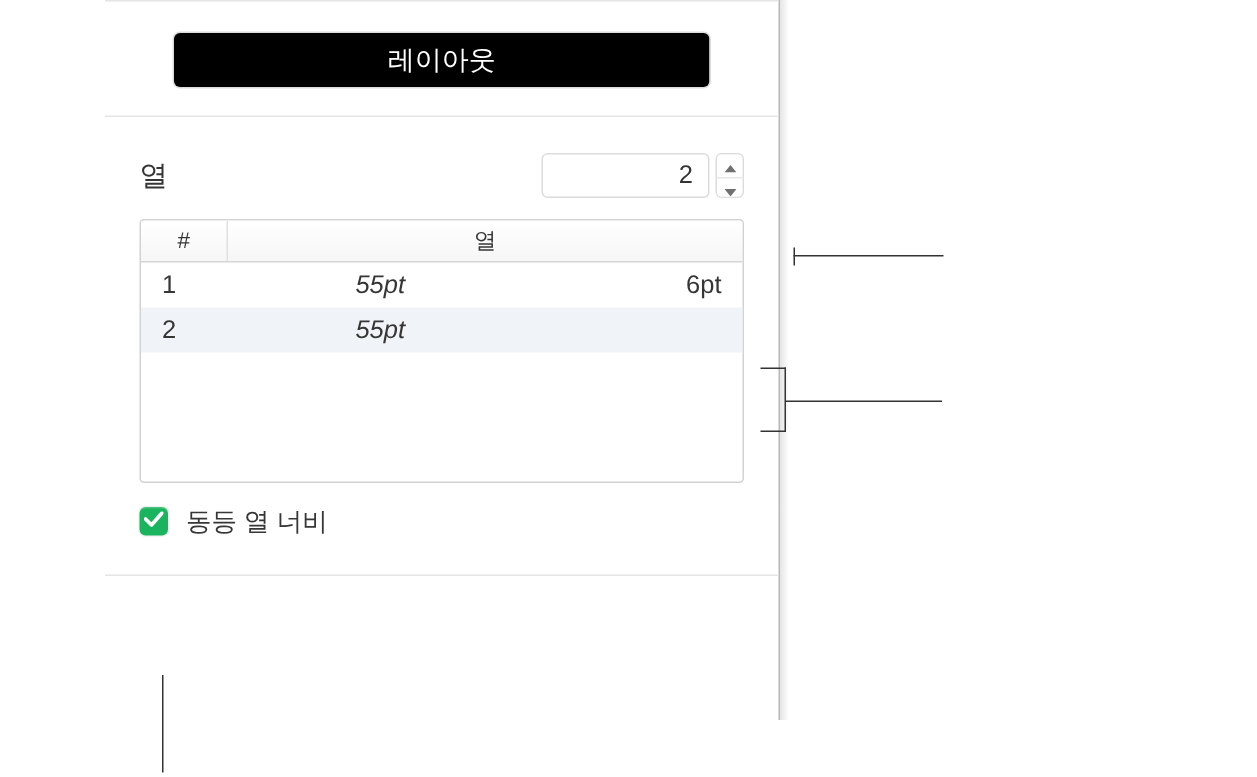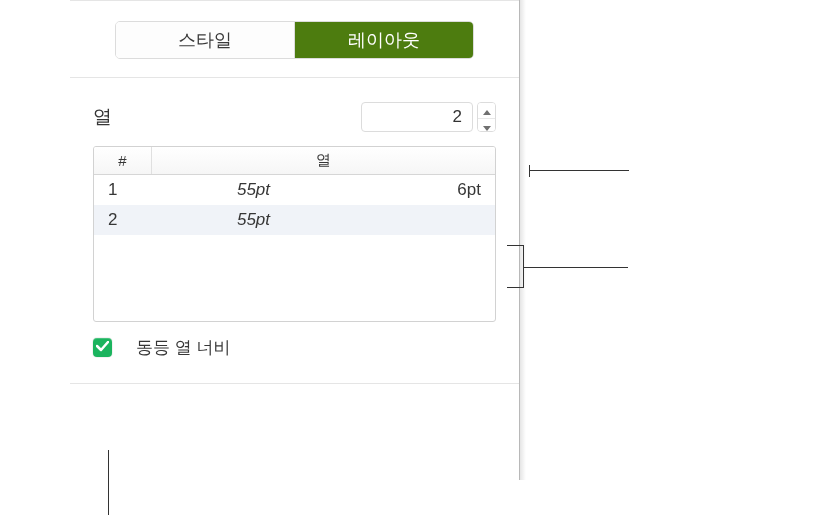--- a/index.html
+++ b/index.html
@@ -47,21 +47,21 @@
       color: #3a3a3a;
       cursor: pointer;
       display: flex;
       align-items: center;
       justify-content: center;
     }
     .seg-btn + .seg-btn {
       border-left: 1px solid #dcdcdc;
     }
     .seg-btn.active {
-      background: #4d7c0f;
+      background: #000000;
       color: #fff;
       font-weight: 500;
     }
     .content {
       padding: 24px 23px 24px 23px;
       border-bottom: 1px solid #e5e5e5;
     }
     .row-header {
       display: flex;
       align-items: center;
@@ -159,21 +159,21 @@
       display: flex;
       align-items: center;
     }
     .td.col1 { padding-left: 14px; justify-content: flex-start; }
     .td.col2 { justify-content: center; font-style: italic; }
     .td.col3 { justify-content: flex-end; padding-right: 14px; }
     .checkbox-row {
       display: flex;
       align-items: center;
       margin-top: 14px;
-      gap: 24px;
+      gap: 12px;
     }
     .cbx {
       width: 19px;
       height: 19px;
       border-radius: 4px;
       background: #1bb45e;
       display: flex;
       align-items: center;
       justify-content: center;
       cursor: pointer;
@@ -246,21 +246,20 @@
       background: linear-gradient(to right, rgba(0,0,0,0.10), rgba(0,0,0,0));
     }
   </style>
 </head>
 <body>
 
 <div class="panel">
 
   <div class="seg-wrap">
     <div class="segmented">
-      <button class="seg-btn">스타일</button>
       <button class="seg-btn active">레이아웃</button>
     </div>
   </div>
 
   <div class="content">
 
     <div class="row-header">
       <span class="row-label">열</span>
       <div class="stepper-wrap">
         <input class="stepper-input" value="2" style="">

